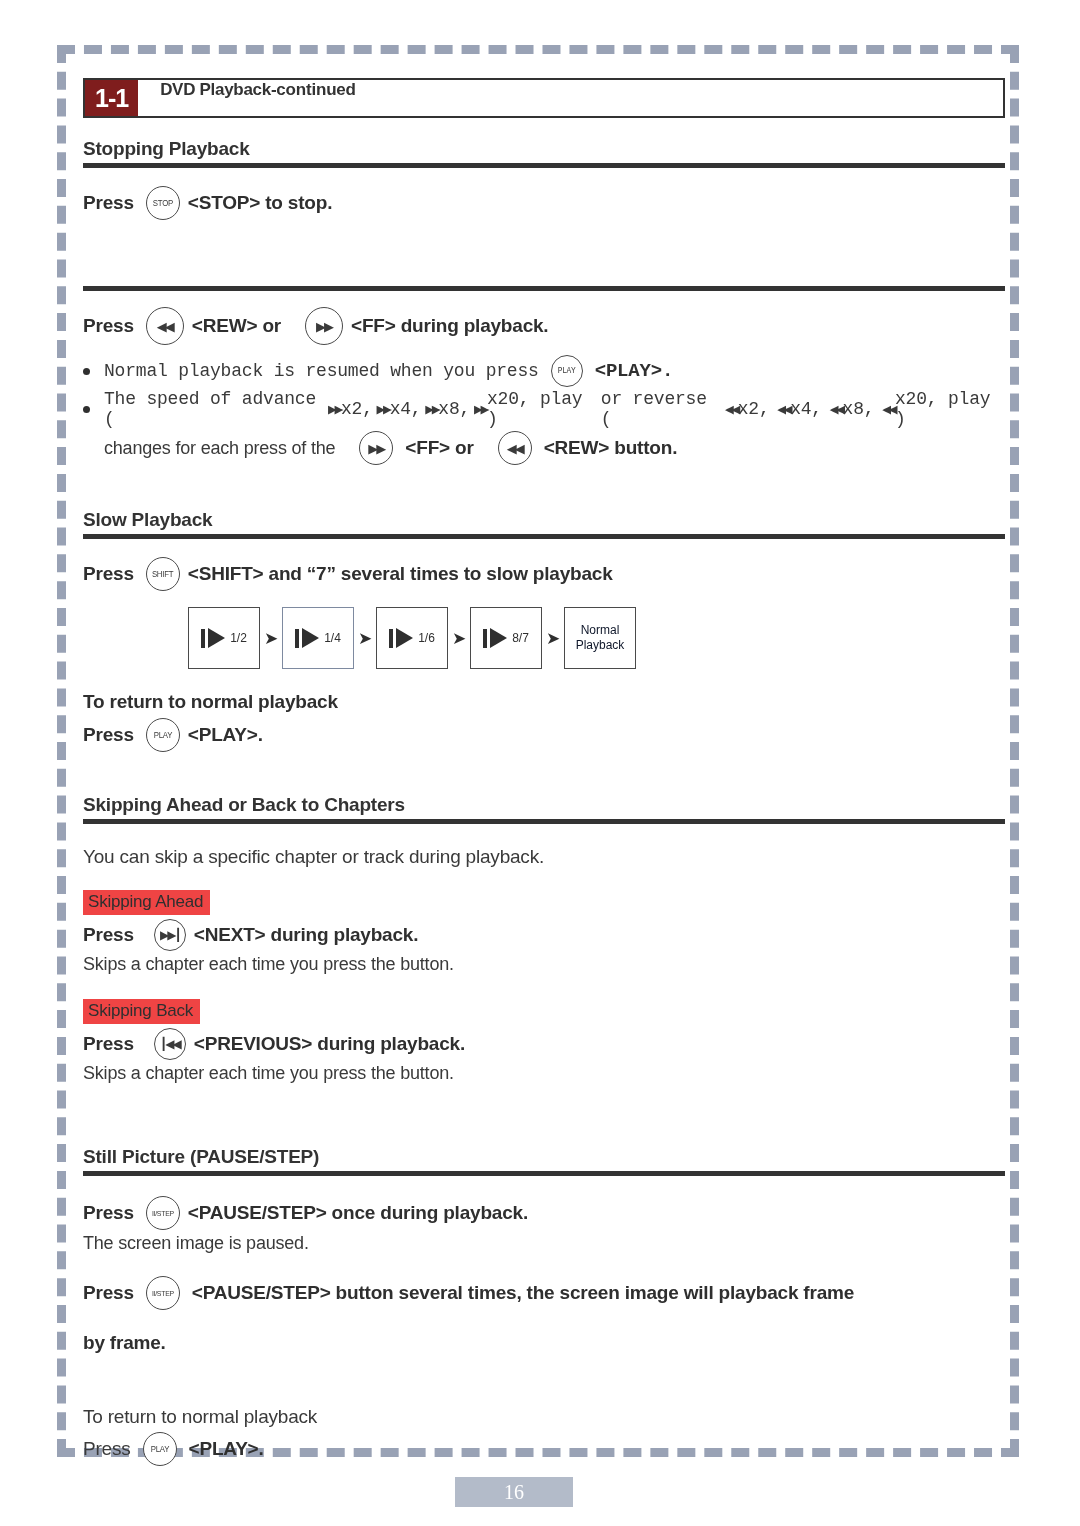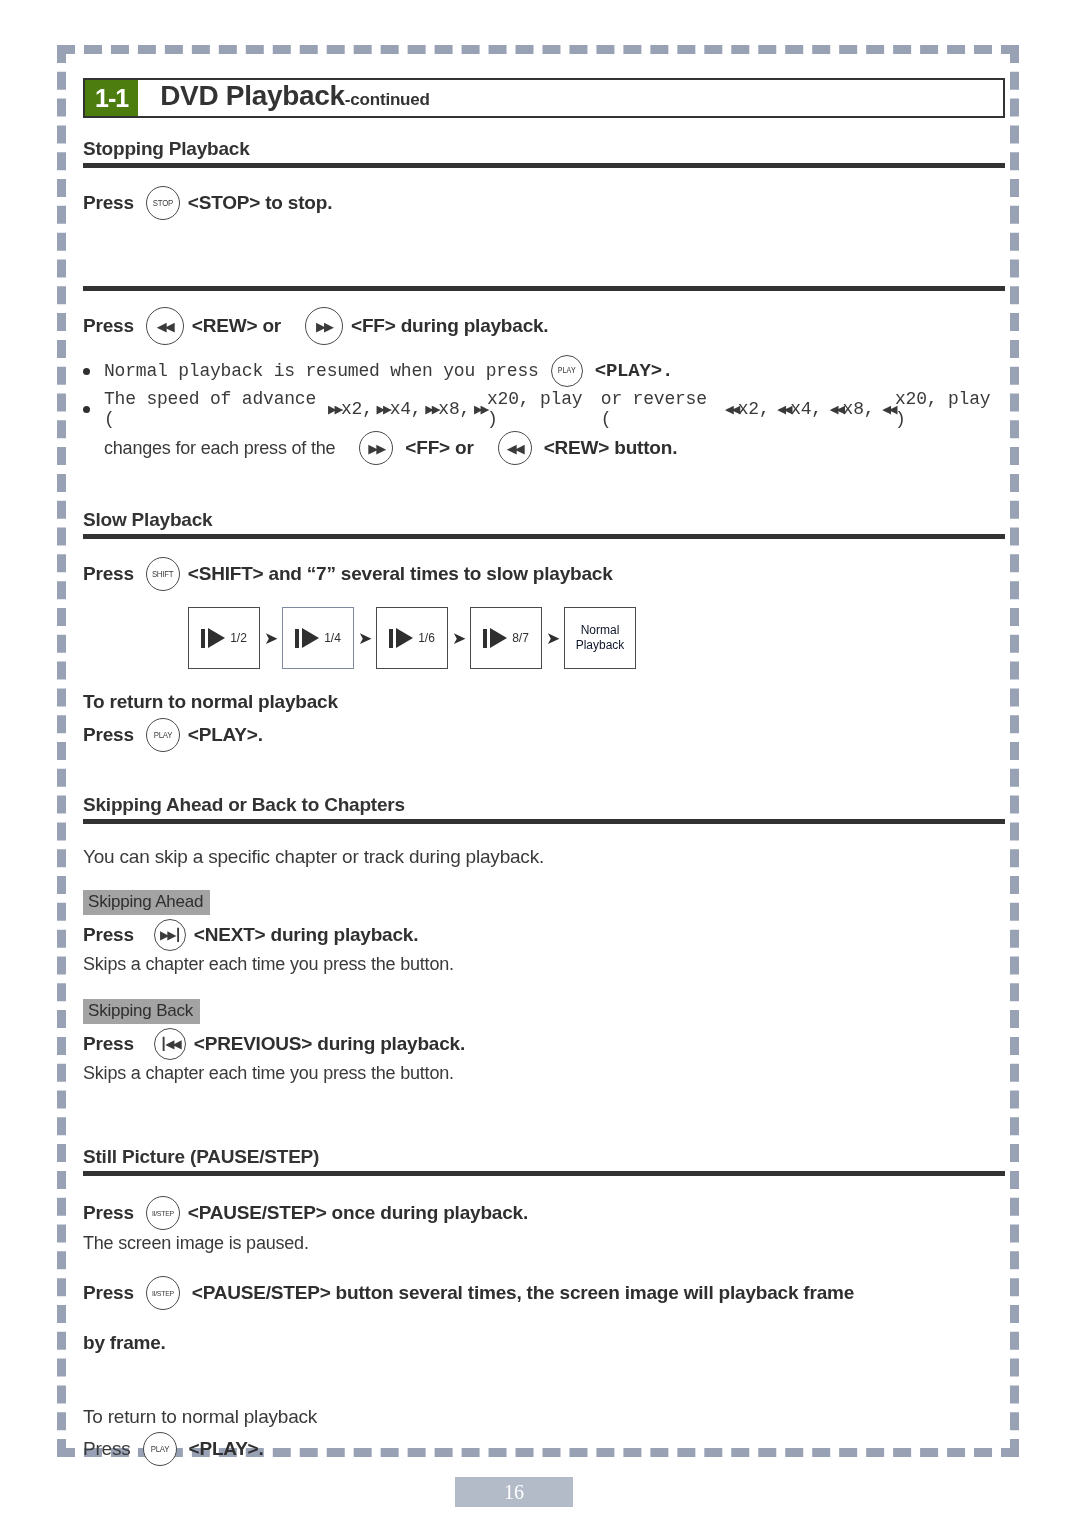--- a/index.html
+++ b/index.html
@@ -37,39 +37,39 @@
   
   .title-bar {
     display: flex;
     align-items: stretch;
     border: 2px solid #333333;
     height: 40px;
     box-sizing: border-box;
     background: #ffffff;
   }
   .title-badge {
-    background: #4d7c0f;
+    background: #7f1d1d;
     color: #ffffff;
     font-weight: bold;
     font-size: 25px;
     letter-spacing: -1px;
     padding: 0 10px;
     display: flex;
     align-items: center;
     justify-content: center;
     line-height: 1;
   }
   .title-text {
     display: flex;
     align-items: baseline;
     padding-left: 22px;
     color: #333333;
   }
   .title-main {
-    font-size: 28px;
+    font-size: 17px;
     font-weight: bold;
     letter-spacing: -0.3px;
   }
   .title-sub {
     font-size: 17px;
     font-weight: bold;
     letter-spacing: -0.2px;
   }
 
   
@@ -208,21 +208,21 @@
   .flow-normal {
     font-size: 12px;
     text-align: center;
     line-height: 1.25;
     color: #0f172a;
   }
 
   
   .hl {
     display: inline-block;
-    background: #a3a3a3;
+    background: #ef4444;
     color: #2f2f2f;
     font-size: 17px;
     padding: 2px 7px 3px 5px;
     letter-spacing: -0.2px;
   }
 
   
   #page-num {
     position: absolute;
     left: 455px;

